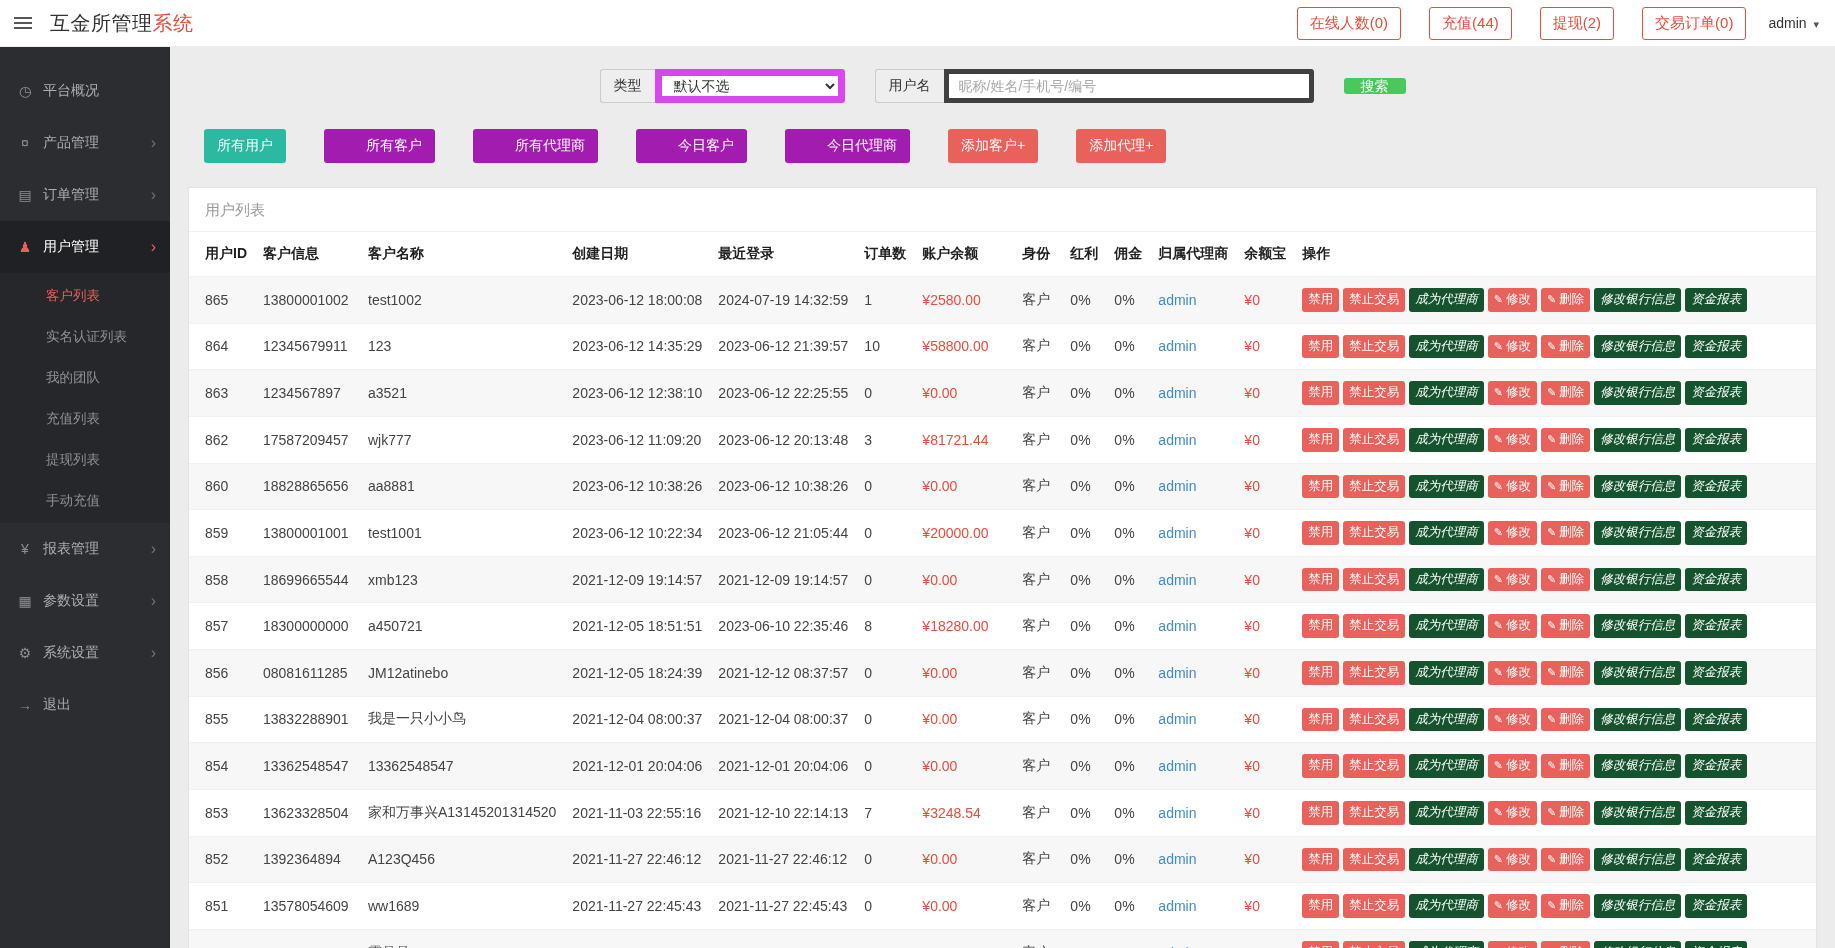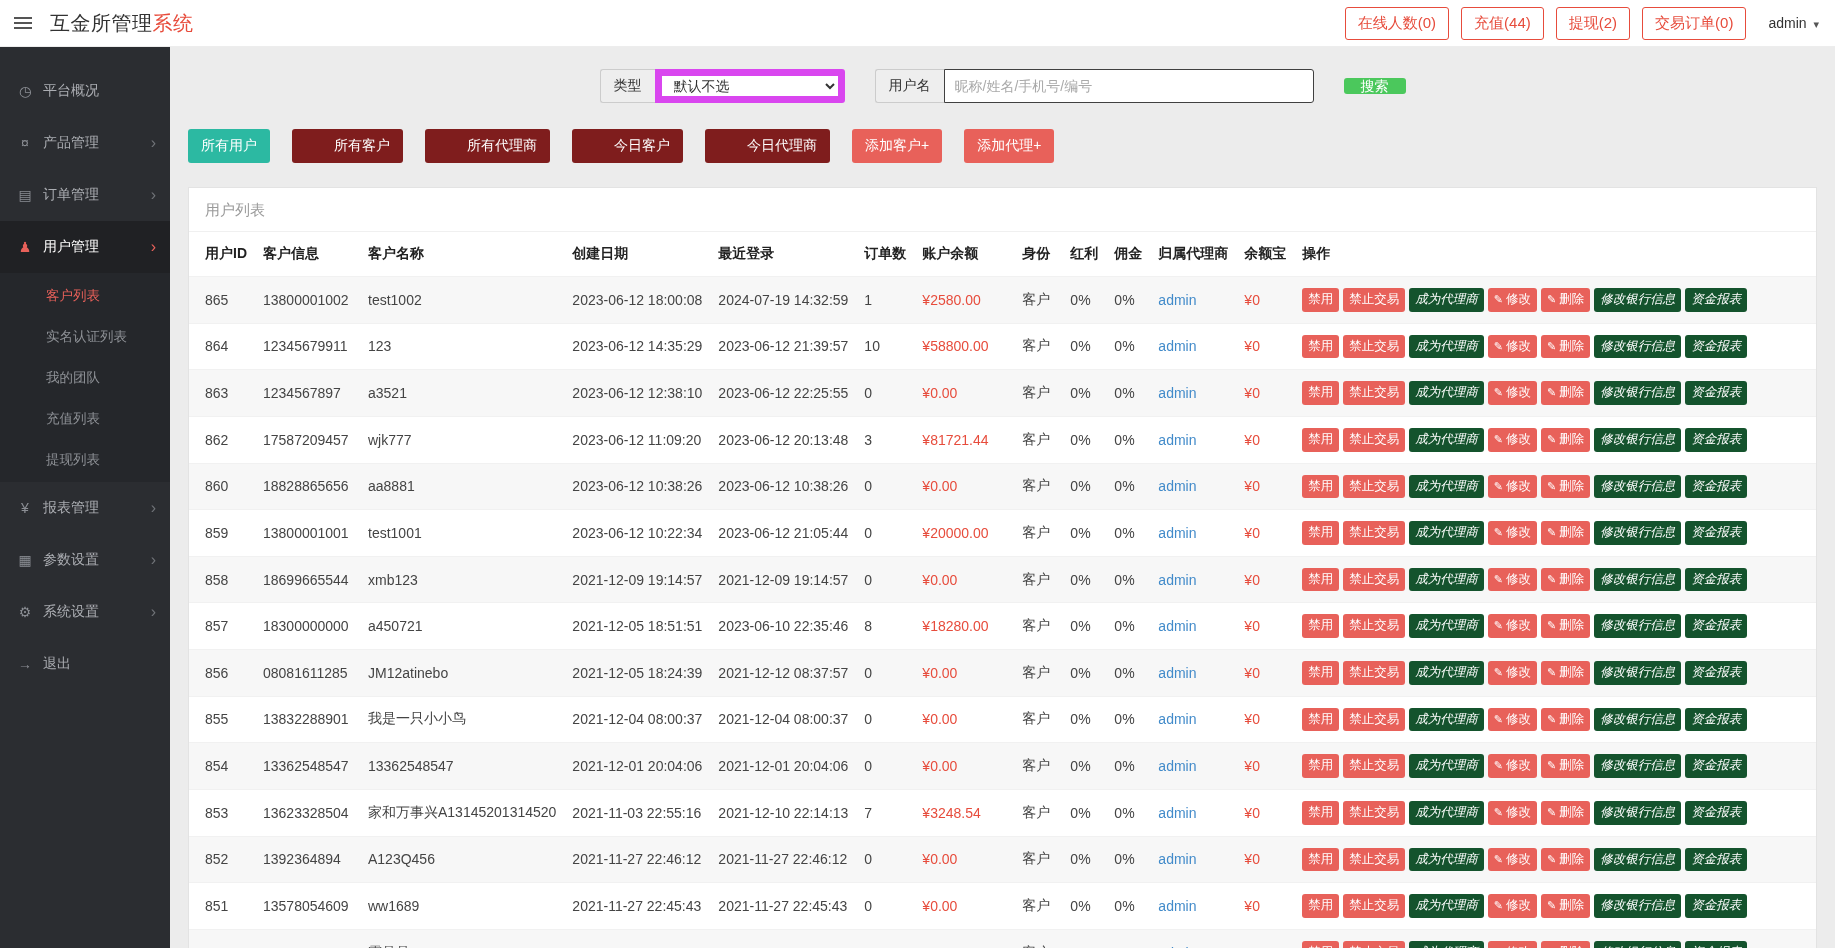--- a/index.html
+++ b/index.html
@@ -55,35 +55,35 @@
   .addon {
     background: #eee; border: 1px solid #ccc; border-right: none;
     padding: 8px 13px; font-size: 14px; color: #333; display: flex; align-items: center;
     border-radius: 3px 0 0 3px; height: 34px;
   }
   .igroup select {
     height: 34px; width: 190px; border: 7px solid #d946ef; border-radius: 0 3px 3px 0;
     background: #fff; font-size: 14px; padding: 0 8px; color: #333; font-family: inherit;
   }
   .igroup input {
-    height: 34px; width: 370px; border: 1px solid #404040; border-radius: 0 3px 3px 0;
+    height: 34px; width: 370px; border: 5px solid #404040; border-radius: 0 3px 3px 0;
     padding: 0 10px; font-size: 14px; font-family: inherit; color: #333;
   }
   .igroup input::placeholder { color: #a9a9a9; }
   .btn-search {
     background: #4bc85c; color: #fff; border: none; padding: 0 17px; height: 16px;
     font-size: 14px; border-radius: 3px; cursor: pointer; font-family: inherit;
   }
   .quick-row { margin-top: 26px; display: flex; gap: 22px; }
   .qbtn {
     border: none; color: #fff; font-size: 14px; padding: 8px 13px;
-    border-radius: 3px; cursor: pointer; font-family: inherit; white-space: nowrap;
+    border-radius: 3px; cursor: pointer; font-family: inherit; white-space: nowrap; margin-left: 16px;
   }
   .qbtn.teal  { background: #2cb9a2; }
-  .qbtn.green { background: #7f1d1d; padding-left: 42px; }
+  .qbtn.green { background: #a21caf; padding-left: 42px; }
   .qbtn.red   { background: #e8615a; }
 
   .panel { margin-top: 24px; background: #fff; border: 1px solid #e3e3e3; }
   .panel-title { padding: 13px 16px 11px 16px; color: #9a9a9a; font-size: 15px; }
   table { width: 100%; border-collapse: collapse; font-size: 14px; color: #444; }
   thead th {
     text-align: left; padding: 13px 8px; color: #222; font-weight: bold;
     white-space: nowrap; border-top: 1px solid #f0f0f0;
   }
   tbody td { padding: 11px 8px; white-space: nowrap; }
@@ -109,21 +109,21 @@
     <div class="hamburger">
       <span></span>
         <span></span>
         <span></span>
     </div>
     <div class="brand">
       <span>互金所管理</span><span class="accent">系统</span>
     </div>
   </div>
   <div class="right">
-    <div class="right" style="display:flex;gap:12px;padding-left:19px;">
+    <div class="right" style="display:flex;gap:28px;padding-left:19px;">
         <button class="stat-btn">在线人数(0)</button>
         <button class="stat-btn">充值(44)</button>
         <button class="stat-btn">提现(2)</button>
         <button class="stat-btn">交易订单(0)</button>
       </div>
     <span class="user-dd">
       <span>admin</span>
       <span class="caret">▾</span>
     </span>
   </div>
@@ -149,20 +149,21 @@
         <span class="sicon">♟</span>
         <span class="slabel">用户管理</span>
         <span class="sarrow">›</span>
       </div>
       <div class="submenu">
         <div class="sub-item active">客户列表</div>
         <div class="sub-item">实名认证列表</div>
         <div class="sub-item">我的团队</div>
         <div class="sub-item">充值列表</div>
         <div class="sub-item">提现列表</div>
+        <div class="sub-item">手动充值</div>
       </div>
       <div class="side-item">
         <span class="sicon">¥</span>
         <span class="slabel">报表管理</span>
         <span class="sarrow">›</span>
       </div>
       <div class="side-item">
         <span class="sicon">▦</span>
         <span class="slabel">参数设置</span>
         <span class="sarrow">›</span>

